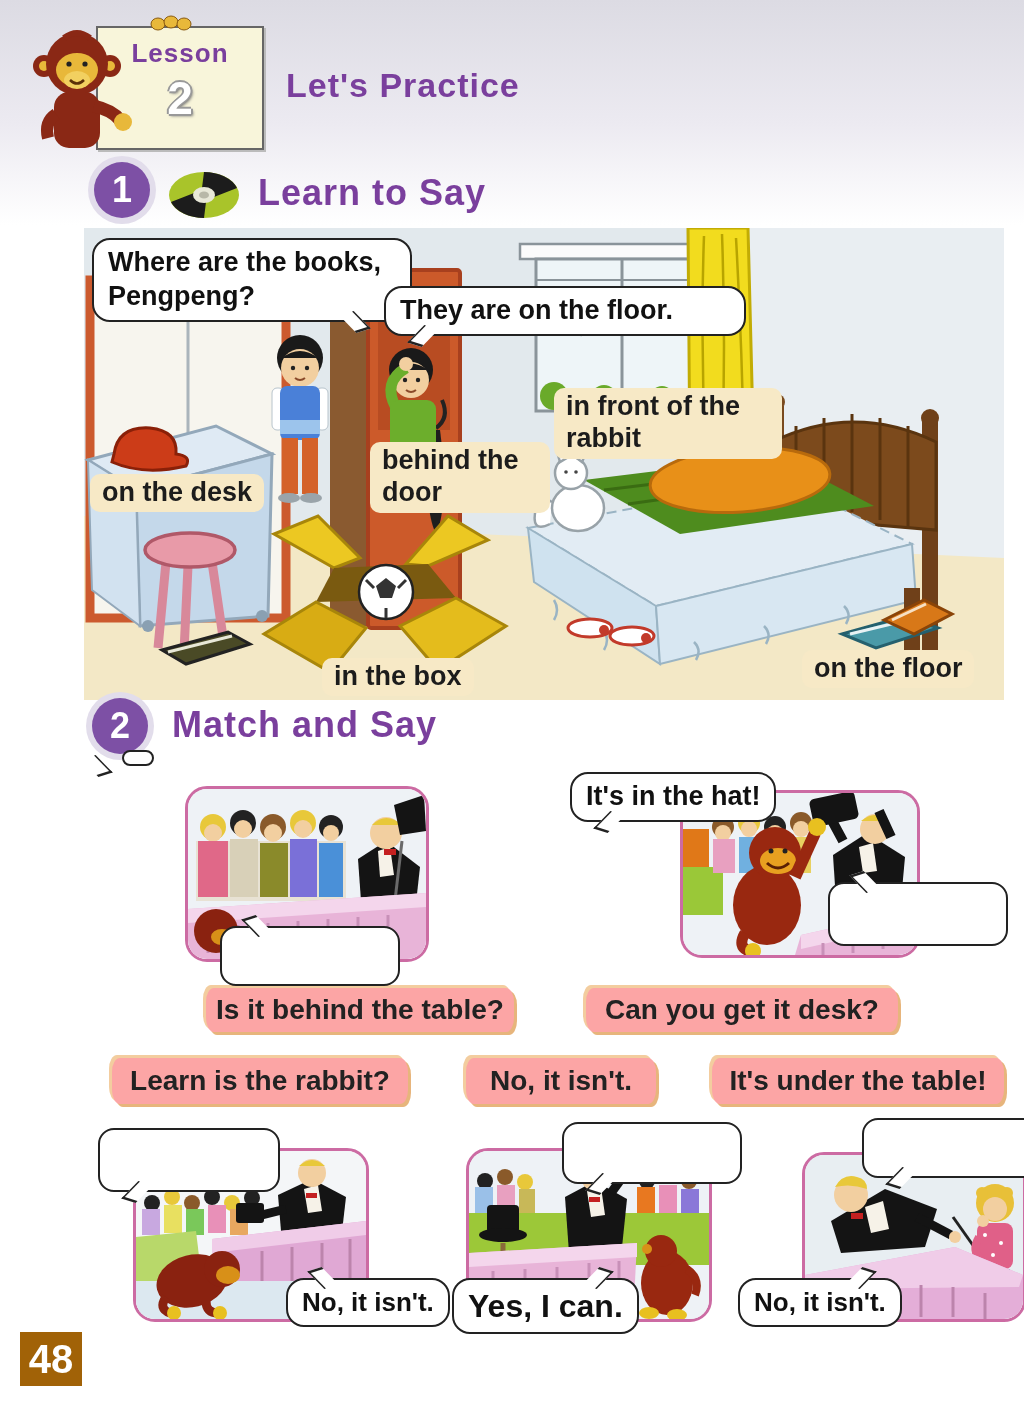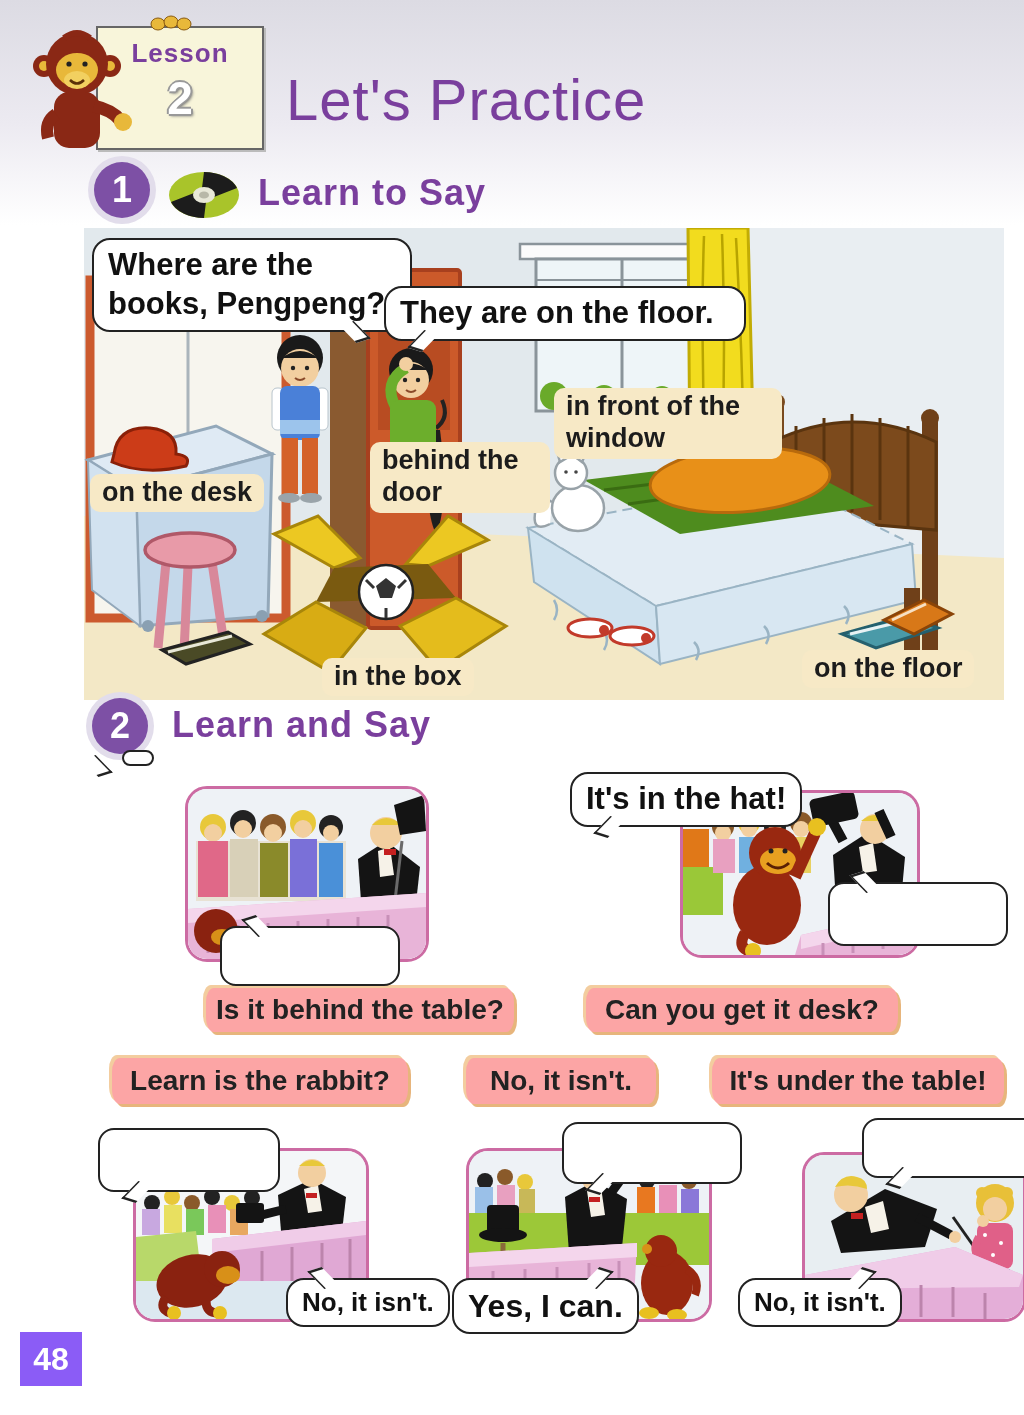--- a/index.html
+++ b/index.html
@@ -7,46 +7,46 @@
        font-family:"Liberation Sans", sans-serif;overflow:hidden;}
   .abs{position:absolute;}
   .top-shade{left:0;top:0;width:1024px;height:225px;
        background:linear-gradient(180deg,#dcdbe3 0%,#eceaf1 55%,#ffffff 100%);}
   
   .sign{left:96px;top:26px;width:164px;height:120px;background:#f8f5da;
         border:2px solid #666;box-shadow:2px 2px 0 #bbb;z-index:2;text-align:center;}
   .sign .lesson{color:#7a3f9d;font-size:26px;font-weight:bold;margin-top:10px;letter-spacing:1px;}
   .sign .num{color:#ffffff;font-size:46px;font-weight:bold;margin-top:2px;
         text-shadow:-2px 0 #999,2px 0 #999,0 -2px #999,0 2px #999,2px 2px 3px #777;}
-  .page-title{left:286px;top:66px;font-size:58px;font-weight:normal;color:#7a3f9d;letter-spacing:1px;z-index:2;}
+  .page-title{left:286px;top:66px;font-size:34px;font-weight:bold;color:#7a3f9d;letter-spacing:1px;z-index:2;}
   .badge{width:56px;height:56px;border-radius:50%;background:#7d50a5;color:#fff;
          display:flex;align-items:center;justify-content:center;font-size:36px;font-weight:bold;
          box-shadow:0 0 0 6px #e2ddeb;z-index:2;}
   .sec-head{font-size:36px;font-weight:bold;color:#7a3f9d;letter-spacing:1px;z-index:2;}
   
   .bubble{background:#fff;border:2.5px solid #222;border-radius:18px;color:#111;
-          font-size:31px;font-weight:600;line-height:1.25;padding:6px 14px;z-index:6;}
+          font-size:27px;font-weight:600;line-height:1.25;padding:6px 14px;z-index:6;}
   .bubble.empty{border-radius:16px;}
   .tail{position:absolute;width:16px;height:16px;background:#fff;z-index:1;}
   .t-bl{bottom:-11px;left:28px;border-left:2.5px solid #222;border-bottom:2.5px solid #222;transform:skewX(-36deg) rotate(14deg);}
   .t-br{bottom:-11px;right:46px;border-right:2.5px solid #222;border-bottom:2.5px solid #222;transform:skewX(36deg) rotate(-14deg);}
   .t-tl{top:-11px;left:26px;border-left:2.5px solid #222;border-top:2.5px solid #222;transform:skewX(36deg) rotate(-14deg);}
   .t-tr{top:-11px;right:30px;border-right:2.5px solid #222;border-top:2.5px solid #222;transform:skewX(-36deg) rotate(14deg);}
   
   .tag{background:#f7e9c6;border-radius:10px;padding:2px 12px 4px;color:#1c1c1c;
        font-size:27px;font-weight:600;line-height:1.2;z-index:5;}
   
   .phrase{background:#fca5a5;border-radius:8px/14px;color:#222;font-size:28px;font-weight:600;
           display:flex;align-items:center;justify-content:center;z-index:4;
           box-shadow:3px 3px 0 #e7b57c,-3px -3px 0 #f3cd9f;}
   
   .panel{border:3px solid #cc6ba3;border-radius:22px;overflow:hidden;background:#eef2f6;z-index:3;}
   .panel svg{display:block;}
-  .pagenum{left:20px;top:1332px;width:62px;height:54px;background:#8b5cf6;color:#fff;
-           font-size:32px;font-weight:bold;display:flex;align-items:center;justify-content:center;z-index:2;}
+  .pagenum{left:20px;top:1332px;width:62px;height:54px;background:#a16207;color:#fff;
+           font-size:40px;font-weight:bold;display:flex;align-items:center;justify-content:center;z-index:2;}
 </style>
 </head>
 <body>
 
 <div class="abs top-shade"></div>
 
 <svg class="abs" style="left:26px;top:18px;z-index:3" width="110" height="140" viewBox="0 0 110 140">
   <circle cx="18" cy="48" r="11" fill="#8a2815"></circle>
     <circle cx="18" cy="48" r="5" fill="#e8b83a"></circle>
   <circle cx="84" cy="48" r="11" fill="#8a2815"></circle>
@@ -212,27 +212,27 @@
     <div class="tail t-br"></div>
   </div>
   <div class="abs tag" style="left:6px;top:246px">on the desk</div>
 
   
   <div class="abs bubble" style="left:300px;top:58px;width:330px">
     <span>They are on the floor.</span>
     <div class="tail t-bl"></div>
   </div>
   <div class="abs tag" style="left:286px;top:214px;width:156px">behind the door</div>
-  <div class="abs tag" style="left:470px;top:160px;width:204px">in front of the window</div>
+  <div class="abs tag" style="left:470px;top:160px;width:204px">in front of the rabbit</div>
   <div class="abs tag" style="left:238px;top:430px">in the box</div>
   <div class="abs tag" style="left:718px;top:422px">on the floor</div>
 </div>
 
 <div class="abs badge" style="left:92px;top:698px">2</div>
-<div class="abs sec-head" style="left:172px;top:704px">Learn and Say</div>
+<div class="abs sec-head" style="left:172px;top:704px">Match and Say</div>
 
 <div class="abs bubble" style="left:122px;top:750px">
   <div class="tail t-br"></div>
 </div>
 
 <div class="abs panel" style="left:185px;top:786px;width:238px;height:170px">
   <svg width="238" height="170" viewBox="0 0 238 170">
     <rect width="238" height="170" fill="#eef2f6"></rect>
     <rect x="8" y="52" width="150" height="60" fill="#e8e2d4"></rect>
     <circle cx="25" cy="38" r="13" fill="#e8c83a"></circle>

